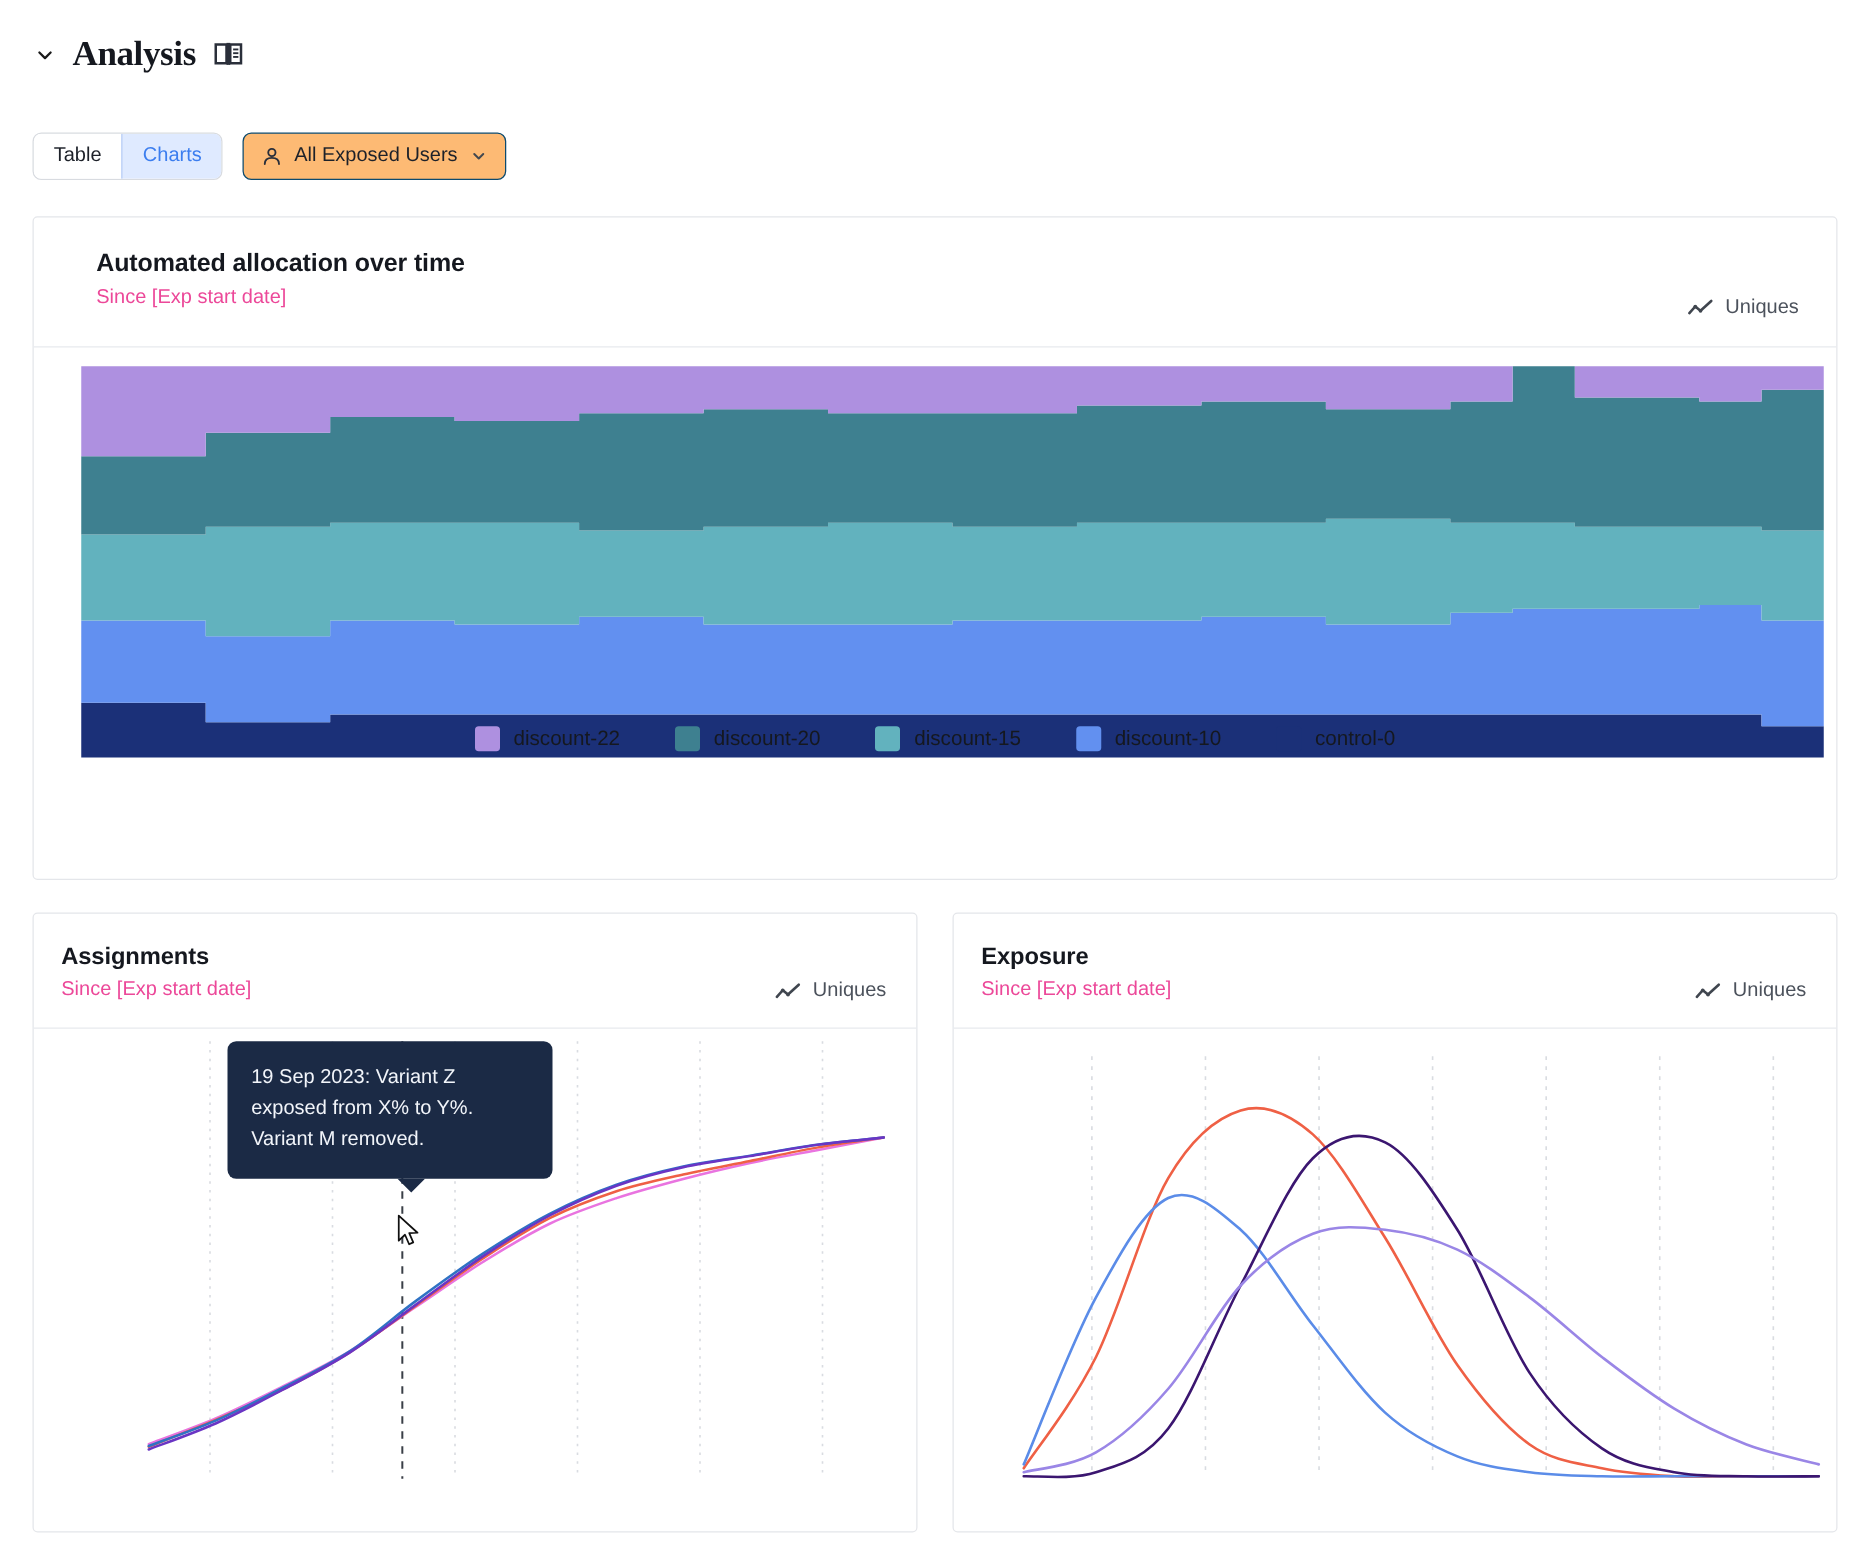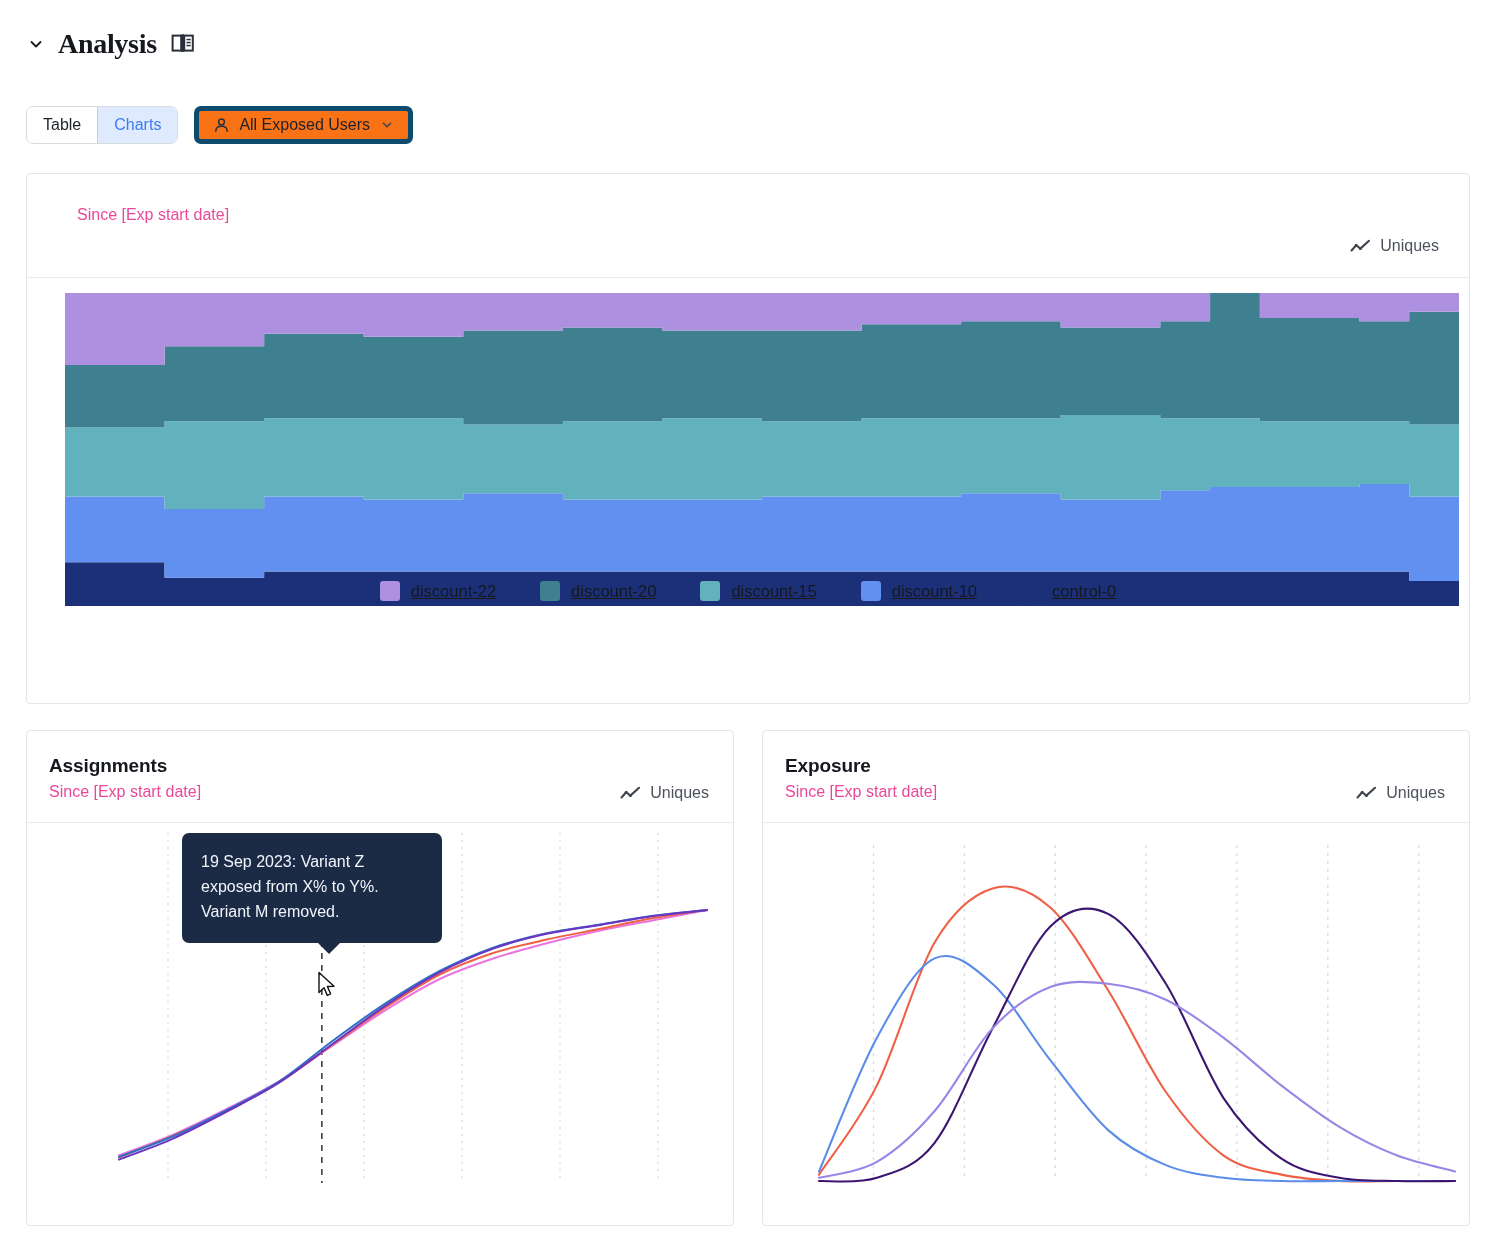--- a/index.html
+++ b/index.html
@@ -89,23 +89,23 @@
   }
   .seg-btn.active-first { border-right: 1px solid #b9cef6; }
 
   .dropdown-btn {
     margin-left: 16px;
     display: flex;
     align-items: center;
     gap: 9px;
     height: 38px;
     padding: 0 14px;
-    border: 5px solid #0c4a6e;
+    border: 1px solid #0c4a6e;
     border-radius: 7px;
-    background: #f97316;
+    background: #fdba74;
     font-size: 16px;
     color: #1d2129;
     cursor: pointer;
     font-family: inherit;
     white-space: nowrap;
   }
   .person-icon { display: flex; color: #2a2f3a; }
   .chev-small  { display: flex; color: #43484f; margin-left: 1px; }
 
   .toolbar-right {
@@ -177,21 +177,20 @@
   }
   .alloc-svg { display: block; }
 
   .legend {
     position: absolute;
     left: 0; right: 0;
     bottom: 20px;
     display: flex;
     justify-content: center;
     gap: 44px;
-    text-decoration: underline;
   }
   .legend-item {
     display: flex;
     align-items: center;
     gap: 11px;
     cursor: pointer;
   }
   .legend-swatch {
     width: 20px; height: 20px;
     border-radius: 3px;
@@ -280,20 +279,21 @@
         <svg width="14" height="14" viewBox="0 0 14 14" fill="none">
           <path d="M3.4 5.2 L7 8.8 L10.6 5.2" stroke="#43484f" stroke-width="1.6" stroke-linecap="round" stroke-linejoin="round"></path>
         </svg>
       </span>
     </button>
 
   </div>
 
   <div class="card" id="card-allocation">
     <div class="card-head">
+      <div class="card-title">Automated allocation over time</div>
       <div class="card-sub">Since [Exp start date]</div>
       <div class="metric-tag">
         <span class="spark-icon">
           <svg width="21" height="15" viewBox="0 0 21 15" fill="none">
             <path d="M1.5 11.5 L6.2 6.2 L10.4 9.6 L19 1.8" stroke="#40464f" stroke-width="2.1" stroke-linecap="round" stroke-linejoin="round"></path>
             <circle cx="6.2" cy="6.2" r="1.5" fill="#40464f"></circle>
             <circle cx="10.4" cy="9.6" r="1.5" fill="#40464f"></circle>
           </svg>
         </span>
         <span>Uniques</span>

